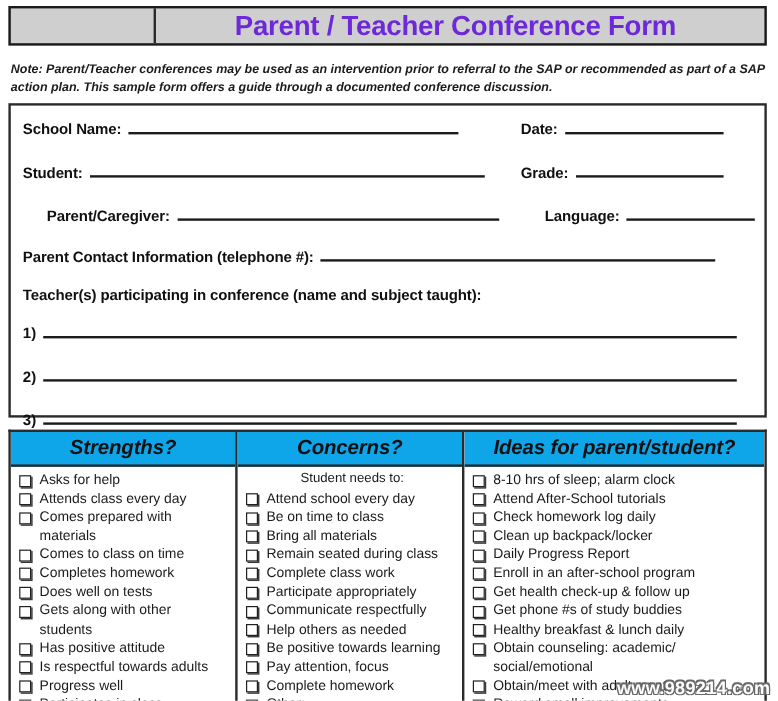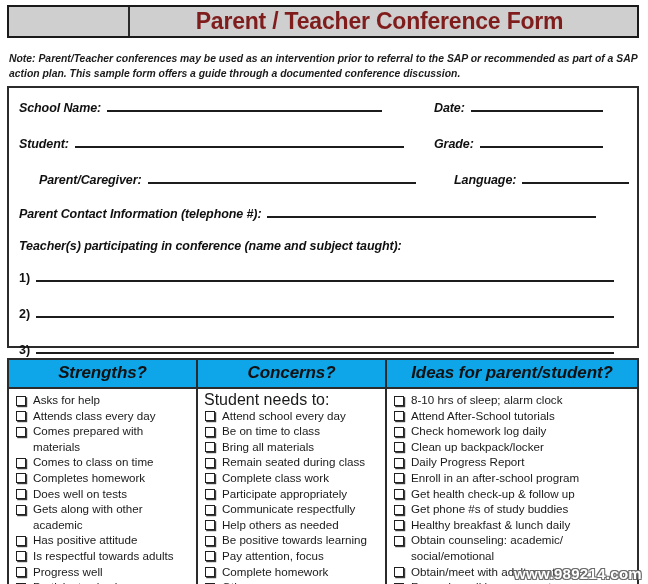--- a/index.html
+++ b/index.html
@@ -35,21 +35,21 @@
     border-right: 2px solid #2a2a2a;
     box-sizing: border-box;
     flex: 0 0 121px;
   }
   .title-text {
     flex: 1 1 auto;
     text-align: center;
     font-size: 23px;
     font-weight: bold;
     letter-spacing: -0.2px;
-    color: #7f1d1d;
+    color: #6d28d9;
     padding-right: 8px;
     white-space: nowrap;
   }
 
   
   .note {
     position: absolute;
     left: 9px;
     top: 52px;
     width: 632px;
@@ -75,21 +75,20 @@
     position: absolute;
     display: flex;
     align-items: baseline;
     white-space: nowrap;
   }
   .fld-label {
     font-weight: bold;
     font-size: 12.5px;
     color: #101010;
     letter-spacing: -0.1px;
-    font-style: italic;
   }
   .fld-line {
     display: inline-block;
     border-bottom: 2px solid #1c1c1c;
     height: 12px;
     margin-left: 6px;
   }
   .num-label {
     font-weight: bold;
     font-size: 12.5px;
@@ -130,25 +129,26 @@
     color: #111111;
     padding: 3px 0 4px 0;
     letter-spacing: -0.1px;
   }
   .col-body {
     padding: 3px 2px 0 5px;
     flex: 1 1 auto;
     overflow: hidden;
   }
   .intro-line {
-    font-size: 16px;
+    font-size: 11px;
     color: #1a1a1a;
     line-height: 15.6px;
     padding-left: 1px;
     margin-bottom: 0px;
+    text-align: center;
   }
   .ck-item {
     display: flex;
     align-items: flex-start;
     line-height: 15.6px;
     margin-bottom: 0px;
   }
   .ck-box {
     flex: 0 0 auto;
     width: 8px;
@@ -292,21 +292,21 @@
           <span class="ck-text">Completes homework</span>
         </div>
         <div class="ck-item">
           <span class="ck-box"></span>
           <span class="ck-text">Does well on tests</span>
         </div>
         <div class="ck-item">
           <span class="ck-box"></span>
           <span class="ck-text">Gets along with other</span>
         </div>
-        <div class="cont-text">academic</div>
+        <div class="cont-text">students</div>
         <div class="ck-item">
           <span class="ck-box"></span>
           <span class="ck-text">Has positive attitude</span>
         </div>
         <div class="ck-item">
           <span class="ck-box"></span>
           <span class="ck-text">Is respectful towards adults</span>
         </div>
         <div class="ck-item">
           <span class="ck-box"></span>

